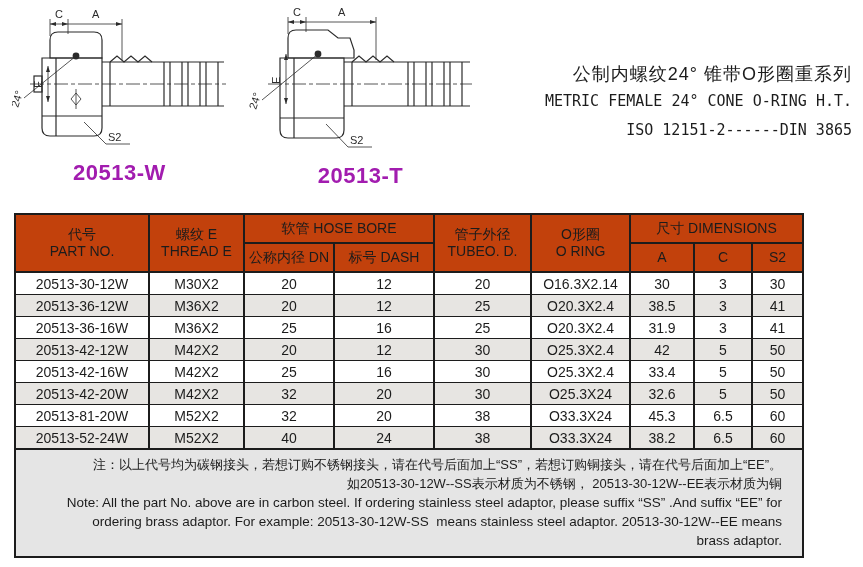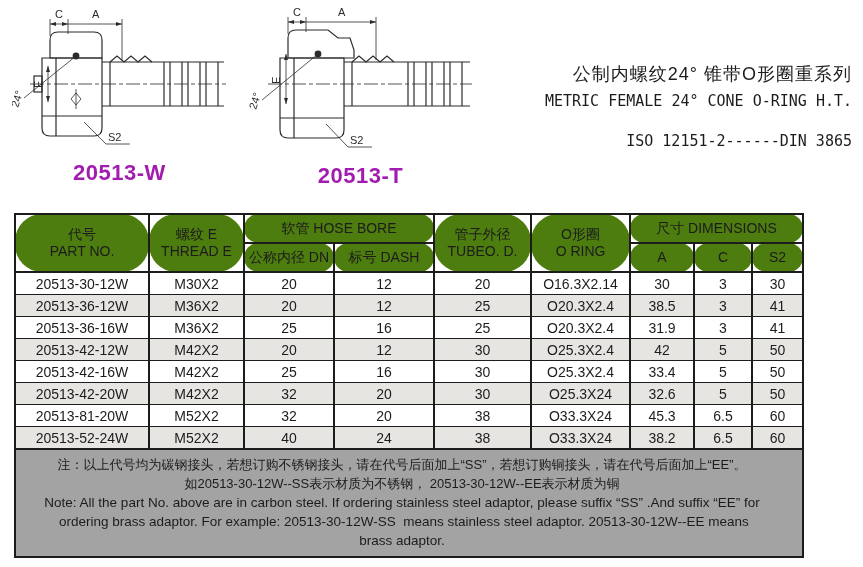--- a/index.html
+++ b/index.html
@@ -10,36 +10,36 @@
   .drawing{position:absolute;margin:0;}
   .drawing-1{left:12px;top:4px;width:215px;}
   .drawing-2{left:248px;top:4px;width:225px;}
   .drawing svg{display:block;}
   .drawing figcaption{text-align:center;font-size:22px;font-weight:bold;
       letter-spacing:.5px;margin-top:4px;color:#a21caf;}
 
   
   .title-block{position:absolute;left:512px;top:62px;width:340px;text-align:right;}
   .title-cn{font-size:18px;letter-spacing:1px;white-space:nowrap;margin-bottom:6px;}
-  .title-en{font-family:"DejaVu Sans Mono",monospace;font-size:15px;white-space:nowrap;margin-bottom:22px;}
+  .title-en{font-family:"DejaVu Sans Mono",monospace;font-size:15px;white-space:nowrap;margin-bottom:11px;}
   .title-std{font-family:"DejaVu Sans Mono",monospace;font-size:15px;white-space:nowrap;}
 
   
   .spec-table{position:absolute;left:14px;top:213px;width:788px;
       border-collapse:collapse;table-layout:fixed;font-size:14px;}
   .spec-table,.spec-table th{border:2px solid #1c1c1c;}
   .spec-table td{border-left:2px solid #1c1c1c;border-right:2px solid #1c1c1c;
       border-top:1px solid #1c1c1c;border-bottom:1px solid #1c1c1c;}
-  .spec-table th{background:#4d7c0f;font-weight:normal;text-align:center;
-      vertical-align:middle;padding:1px 2px;line-height:17px;border-radius:27px;}
+  .spec-table th{background:#c2410c;font-weight:normal;text-align:center;
+      vertical-align:middle;padding:1px 2px;line-height:17px;}
   .spec-table thead tr{height:29px;}
   .spec-table tbody td{height:21px;text-align:center;vertical-align:middle;padding:0 2px;}
   .spec-table tbody tr:nth-child(even) td{background:#e7e5e2;}
-  .spec-table tfoot td{border:2px solid #1c1c1c;background:#a3a3a3;
-      text-align:center;vertical-align:top;padding:5px 20px 6px 6px;}
+  .spec-table tfoot td{border:2px solid #1c1c1c;background:#e5e5e5;
+      text-align:right;vertical-align:top;padding:5px 20px 6px 6px;}
   .notes div{white-space:pre;line-height:19px;}
   .note-cn{font-size:13px;}
   .note-en{font-size:13.5px;}
 
   
   .lineart{stroke:#2b2b2b;fill:none;stroke-width:1.2;}
   .thin{stroke:#2b2b2b;fill:none;stroke-width:.8;}
   .lbl{font-family:"Liberation Sans",sans-serif;font-size:11px;fill:#2b2b2b;}
 </style>
 </head>

